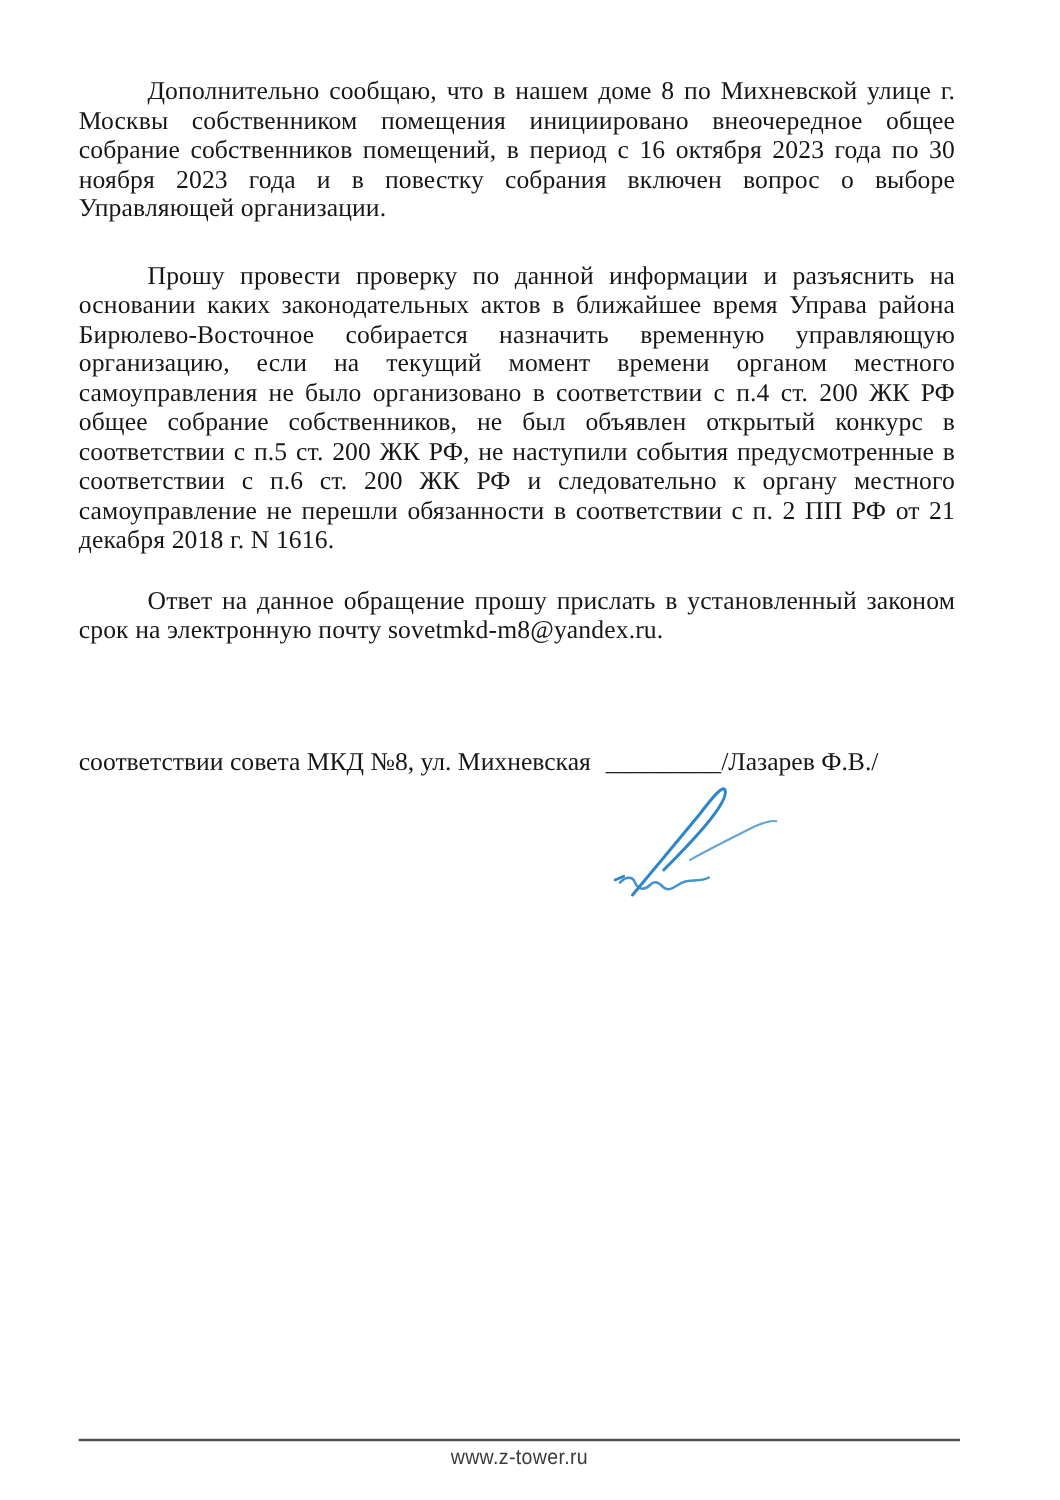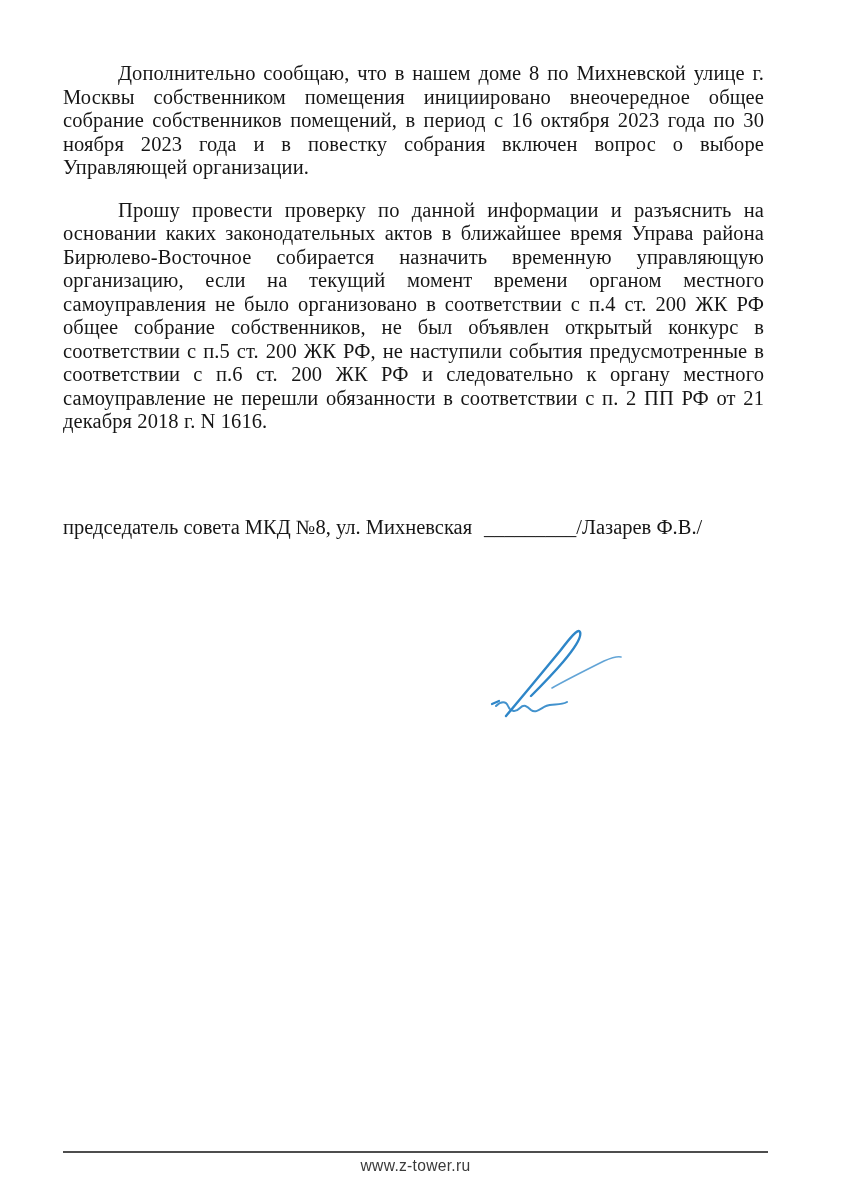--- a/index.html
+++ b/index.html
@@ -23,21 +23,21 @@
     width: 701px;
   }
   .letter-body p {
     margin: 0;
     font-size: 20.5px;
     line-height: 23.5px;
     text-align: justify;
     text-indent: 55px;
     letter-spacing: 0.1px;
   }
-  p.para-3 { margin-top: 19px; }
+  p.para-3 { margin-top: 30px; }
   p.para-4 { margin-top: 25px; }
 
   .closing {
     margin-top: 81px;
     font-size: 20.5px;
     line-height: 24px;
   }
   .closing .salutation { display: block; }
   .signatory-line {
     display: block;
@@ -82,23 +82,24 @@
   }
 </style>
 </head>
 <body>
 
 <div class="page">
 
   <div class="letter-body">
     <p class="para-1">Дополнительно сообщаю, что в нашем доме 8 по Михневской улице г. Москвы собственником помещения инициировано внеочередное общее собрание собственников помещений, в период с 16 октября 2023 года по 30 ноября 2023 года и в повестку собрания включен вопрос о выборе Управляющей организации.</p>
     <p class="para-3">Прошу провести проверку по данной информации и разъяснить на основании каких законодательных актов в ближайшее время Управа района Бирюлево-Восточное собирается назначить временную управляющую организацию, если на текущий момент времени органом местного самоуправления не было организовано в соответствии с п.4 ст. 200 ЖК РФ общее собрание собственников, не был объявлен открытый конкурс в соответствии с п.5 ст. 200 ЖК РФ, не наступили события предусмотренные в соответствии с п.6 ст. 200 ЖК РФ и следовательно к органу местного самоуправление не перешли обязанности в соответствии с п. 2 ПП РФ от 21 декабря 2018 г. N 1616.</p>
+    <p class="para-4">Ответ на данное обращение прошу прислать в установленный законом срок на электронную почту sovetmkd-m8@yandex.ru.</p>
 
     <div class="closing">
-      <span class="signatory-line"><span>председатель совета МКД №8, ул. Михневская</span><span class="sig-underline">_________</span><span class="signatory-name">/Лазарев Ф.В./</span></span>
+      <span class="signatory-line"><span>соответствии совета МКД №8, ул. Михневская</span><span class="sig-underline">_________</span><span class="signatory-name">/Лазарев Ф.В./</span></span>
     </div>
   </div>
 
   <svg class="signature-svg" viewBox="0 0 150 105" xmlns="http://www.w3.org/2000/svg">
 
     <path d="M 20 94 C 36 75, 60 46, 74 29
              C 84 16, 92 6, 94 10
              C 96 15, 88 27, 77 40
              C 65 54, 52 67, 45 74" fill="none" stroke="#2e86c8" stroke-width="2.4" stroke-linecap="round"></path>
 

